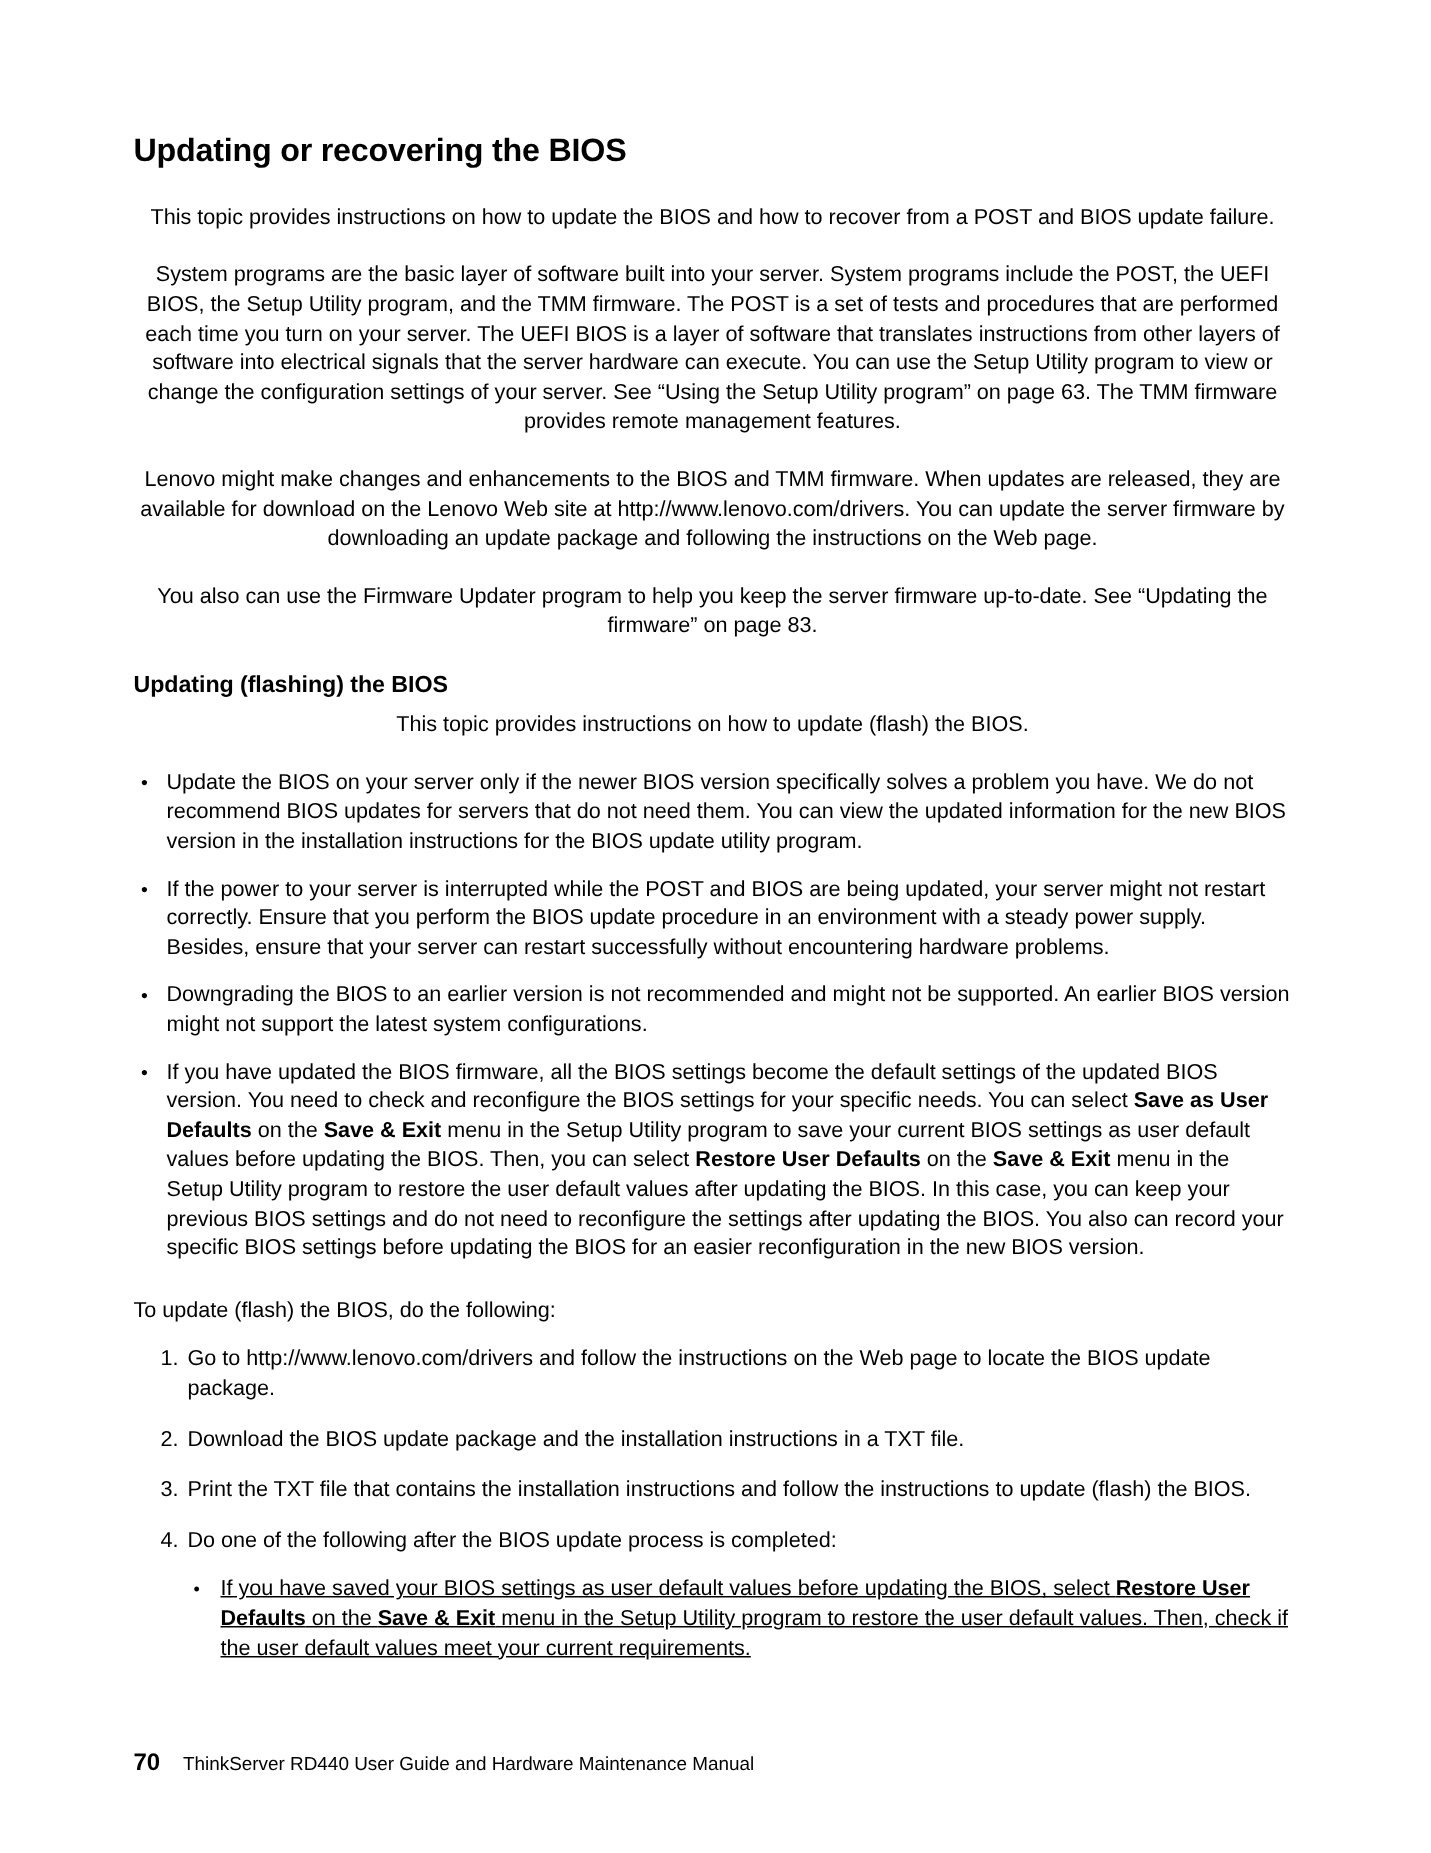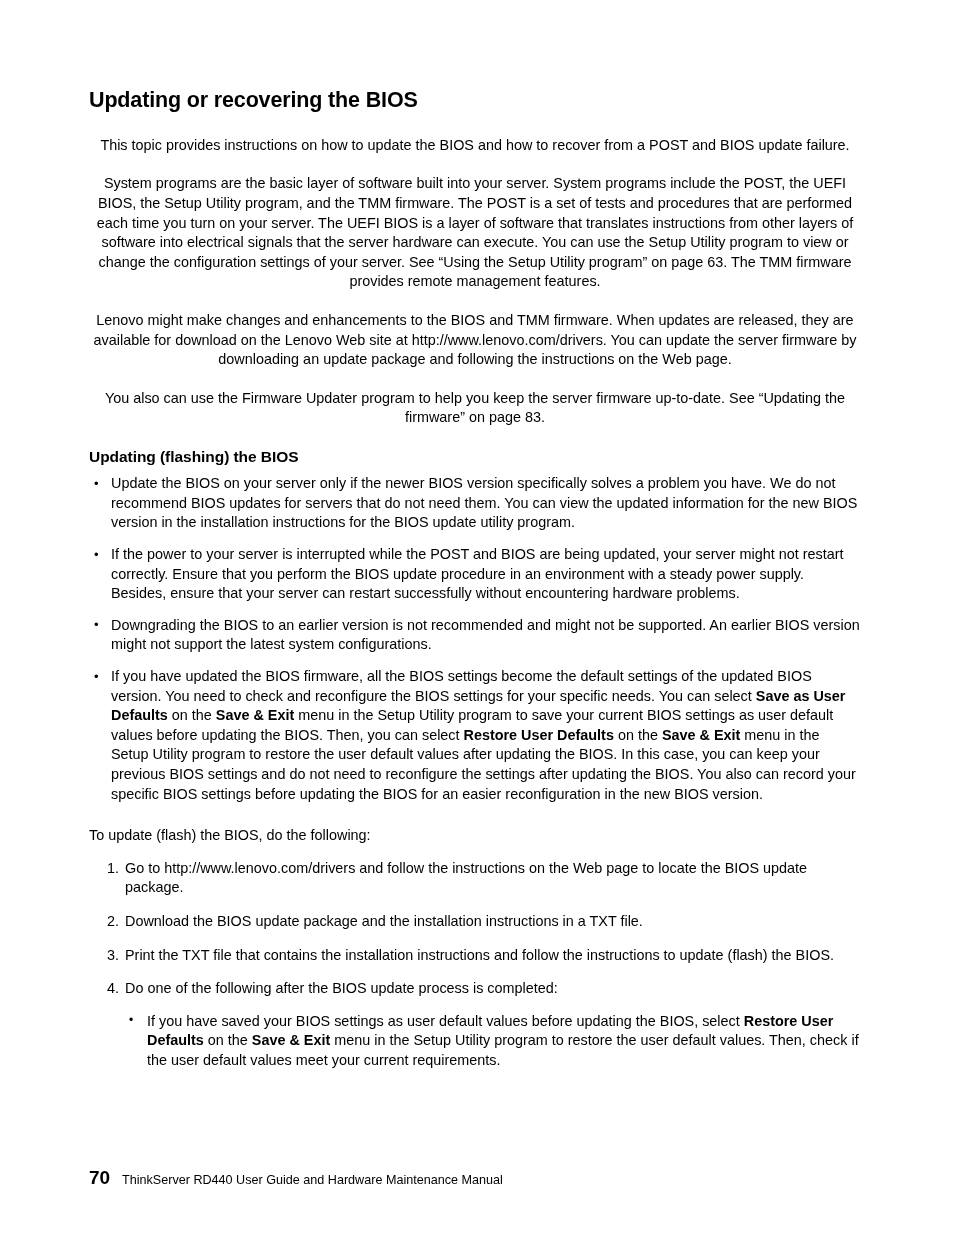--- a/index.html
+++ b/index.html
@@ -109,20 +109,21 @@
     list-style: none;
     margin: 13px 0 0 0;
     padding: 0;
   }
   ul.subbullets > li {
     position: relative;
     padding-left: 22px;
     font-size: 14.4px;
     line-height: 19.6px;
     margin-bottom: 0;
+    text-decoration: underline;
   }
   ul.subbullets > li::before {
     content: "\2022";
     position: absolute;
     left: 4px;
     top: -0.5px;
     font-size: 12px;
   }
 
   .intro-line {
@@ -135,21 +136,21 @@
 
   .footer {
     position: absolute;
     left: 89px;
     top: 1167px;
     width: 772px;
     display: flex;
     align-items: baseline;
   }
   .footer-pagenum {
-    font-size: 19px;
+    font-size: 16px;
     font-weight: bold;
     width: 33px;
     flex: 0 0 33px;
   }
   .footer-title {
     font-size: 12.6px;
     font-weight: normal;
     text-align: right;
   }
 
@@ -167,20 +168,21 @@
     <p class="para">This topic provides instructions on how to update the BIOS and how to recover from a POST and BIOS update failure.</p>
 
     <p class="para">System programs are the basic layer of software built into your server. System programs include the POST, the UEFI BIOS, the Setup Utility program, and the TMM firmware. The POST is a set of tests and procedures that are performed each time you turn on your server. The UEFI BIOS is a layer of software that translates instructions from other layers of software into electrical signals that the server hardware can execute. You can use the Setup Utility program to view or change the configuration settings of your server. See “Using the Setup Utility program” on page 63. The TMM firmware provides remote management features.</p>
 
     <p class="para">Lenovo might make changes and enhancements to the BIOS and TMM firmware. When updates are released, they are available for download on the Lenovo Web site at http://www.lenovo.com/drivers. You can update the server firmware by downloading an update package and following the instructions on the Web page.</p>
 
     <p class="para">You also can use the Firmware Updater program to help you keep the server firmware up-to-date. See “Updating the firmware” on page 83.</p>
 
     <h2 class="section-title">Updating (flashing) the BIOS</h2>
 
+    <p class="para">This topic provides instructions on how to update (flash) the BIOS.</p>
 
 
     <ul class="bullets">
         <li><span>Update the BIOS on your server only if the newer BIOS version specifically solves a problem you have. We do not recommend BIOS updates for servers that do not need them. You can view the updated information for the new BIOS version in the installation instructions for the BIOS update utility program.</span></li>
         <li><span>If the power to your server is interrupted while the POST and BIOS are being updated, your server might not restart correctly. Ensure that you perform the BIOS update procedure in an environment with a steady power supply. Besides, ensure that your server can restart successfully without encountering hardware problems.</span></li>
         <li><span>Downgrading the BIOS to an earlier version is not recommended and might not be supported. An earlier BIOS version might not support the latest system configurations.</span></li>
         <li><span>If you have updated the BIOS firmware, all the BIOS settings become the default settings of the updated BIOS version. You need to check and reconfigure the BIOS settings for your specific needs. You can select </span><b>Save as User Defaults</b><span> on the </span><b>Save &amp; Exit</b><span> menu in the Setup Utility program to save your current BIOS settings as user default values before updating the BIOS. Then, you can select </span><b>Restore User Defaults</b><span> on the </span><b>Save &amp; Exit</b><span> menu in the Setup Utility program to restore the user default values after updating the BIOS. In this case, you can keep your previous BIOS settings and do not need to reconfigure the settings after updating the BIOS. You also can record your specific BIOS settings before updating the BIOS for an easier reconfiguration in the new BIOS version.</span></li>
       </ul>
 
     <div class="spacer-lg"></div>

